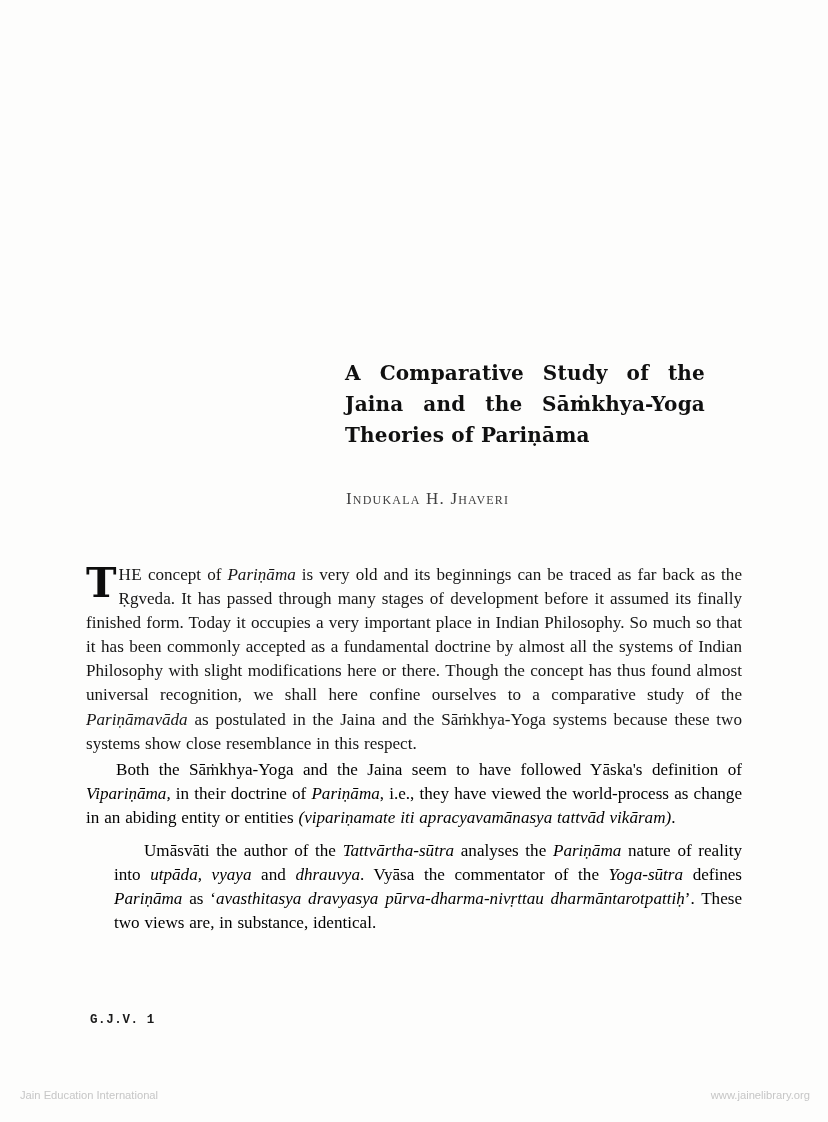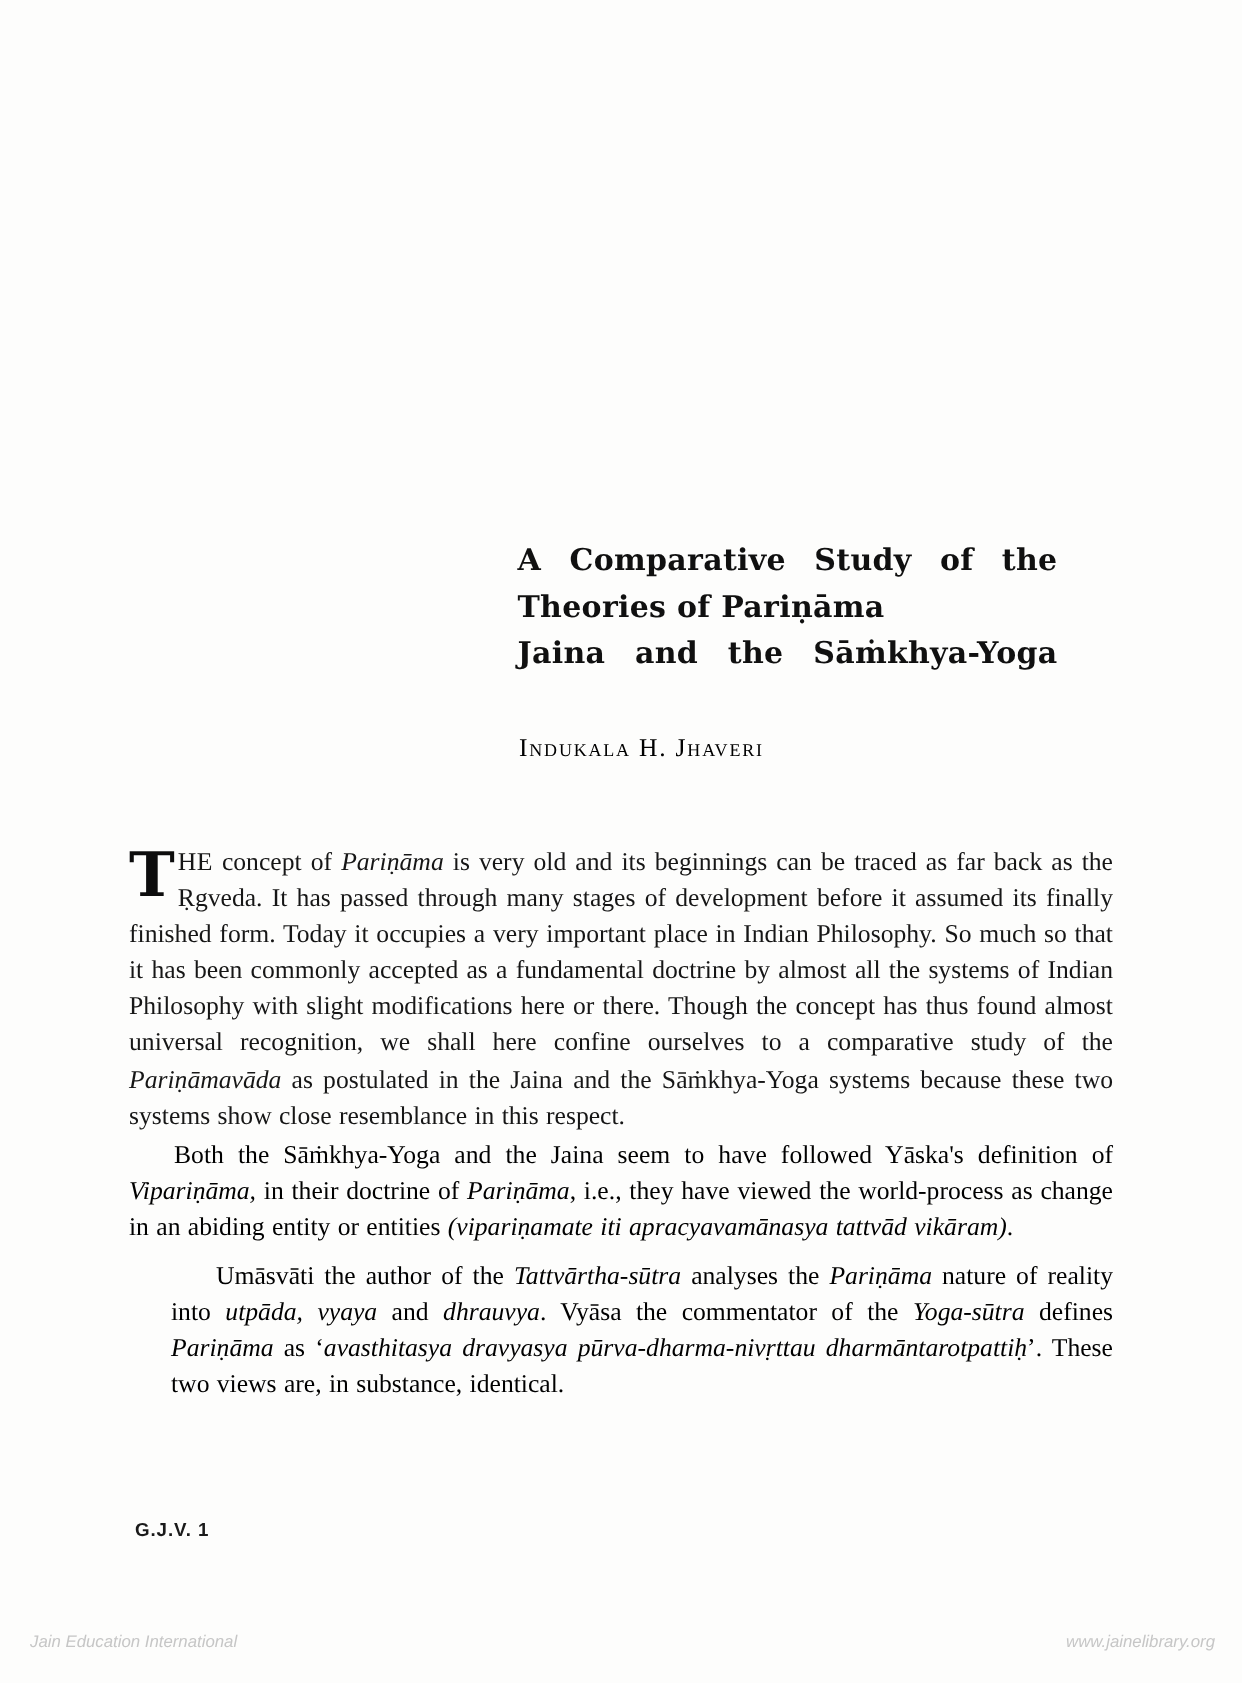--- a/index.html
+++ b/index.html
@@ -41,21 +41,21 @@
 
   
   .author {
     position: absolute;
     left: 346px;
     top: 489px;
     font-family: "Liberation Serif", "DejaVu Serif", serif;
     font-size: 17px;
     font-variant: small-caps;
     letter-spacing: 1.2px;
-    color: #000000;
+    color: #404040;
     white-space: nowrap;
   }
 
   
   .body-text {
     position: absolute;
     left: 86px;
     top: 563px;
     width: 656px;
   }
@@ -94,54 +94,53 @@
     font-variant: small-caps;
     letter-spacing: 0.3px;
   }
   i, .it { font-style: italic; }
 
   
   .signature {
     position: absolute;
     left: 90px;
     top: 1013px;
-    font-family: Liberation Sans, sans-serif;
+    font-family: Liberation Mono, monospace;
     font-weight: bold;
     font-size: 12.5px;
     letter-spacing: 0.6px;
     color: #1a1a1a;
     white-space: nowrap;
   }
 
   
   .footer {
     position: absolute;
     left: 0;
     top: 1089px;
     width: 828px;
     height: 20px;
     font-family: "Liberation Sans", "DejaVu Sans", sans-serif;
     font-size: 11.2px;
     color: #c6c6c6;
-    font-style: italic;
   }
   .footer span { position: absolute; white-space: nowrap; }
   .footer .f-left   { left: 20px; }
   .footer .f-center { left: 347px; margin-top: 40px; }
   .footer .f-right  { right: 18px; }
 </style>
 </head>
 <body>
 
 <div class="page">
 
   <div class="title-block">
     <div class="title-line">A Comparative Study of the</div>
+    <div class="title-line">Jaina and the Sāṁkhya-Yoga</div>
     <div class="title-line last">Theories of Pariṇāma</div>
-    <div class="title-line">Jaina and the Sāṁkhya-Yoga</div>
   </div>
 
   <div class="author">Indukala H. Jhaveri</div>
 
   <div class="body-text">
 
     <p class="dropcap-para"><span class="dropcap">T</span><span class="smallcaps">HE</span><span> concept of </span><i>Pariṇāma</i><span> is very old and its beginnings can be traced as far back as the Ṛgveda. It has passed through many stages of development before it assumed its finally finished form. Today it occupies a very important place in Indian Philosophy.  So much so that it has been commonly accepted as a fundamental doctrine by almost all the systems of Indian Philosophy with slight modifications here or there.  Though the concept has thus found almost universal recognition, we shall here confine ourselves to a comparative study of the </span><i>Pariṇāmavāda</i><span> as postulated in the Jaina and the Sāṁkhya-Yoga systems because these two systems show close resemblance in this respect.</span></p>
 
     <p class="para indent gap-sm"><span>Both the Sāṁkhya-Yoga and the Jaina seem to have followed Yāska's definition of </span><i>Vipariṇāma,</i><span> in their doctrine of </span><i>Pariṇāma</i><span>, i.e., they have viewed the world-process as change in an abiding entity or entities </span><i>(vipariṇamate iti apracyavamānasya tattvād vikāram)</i><span>.</span></p>
 

